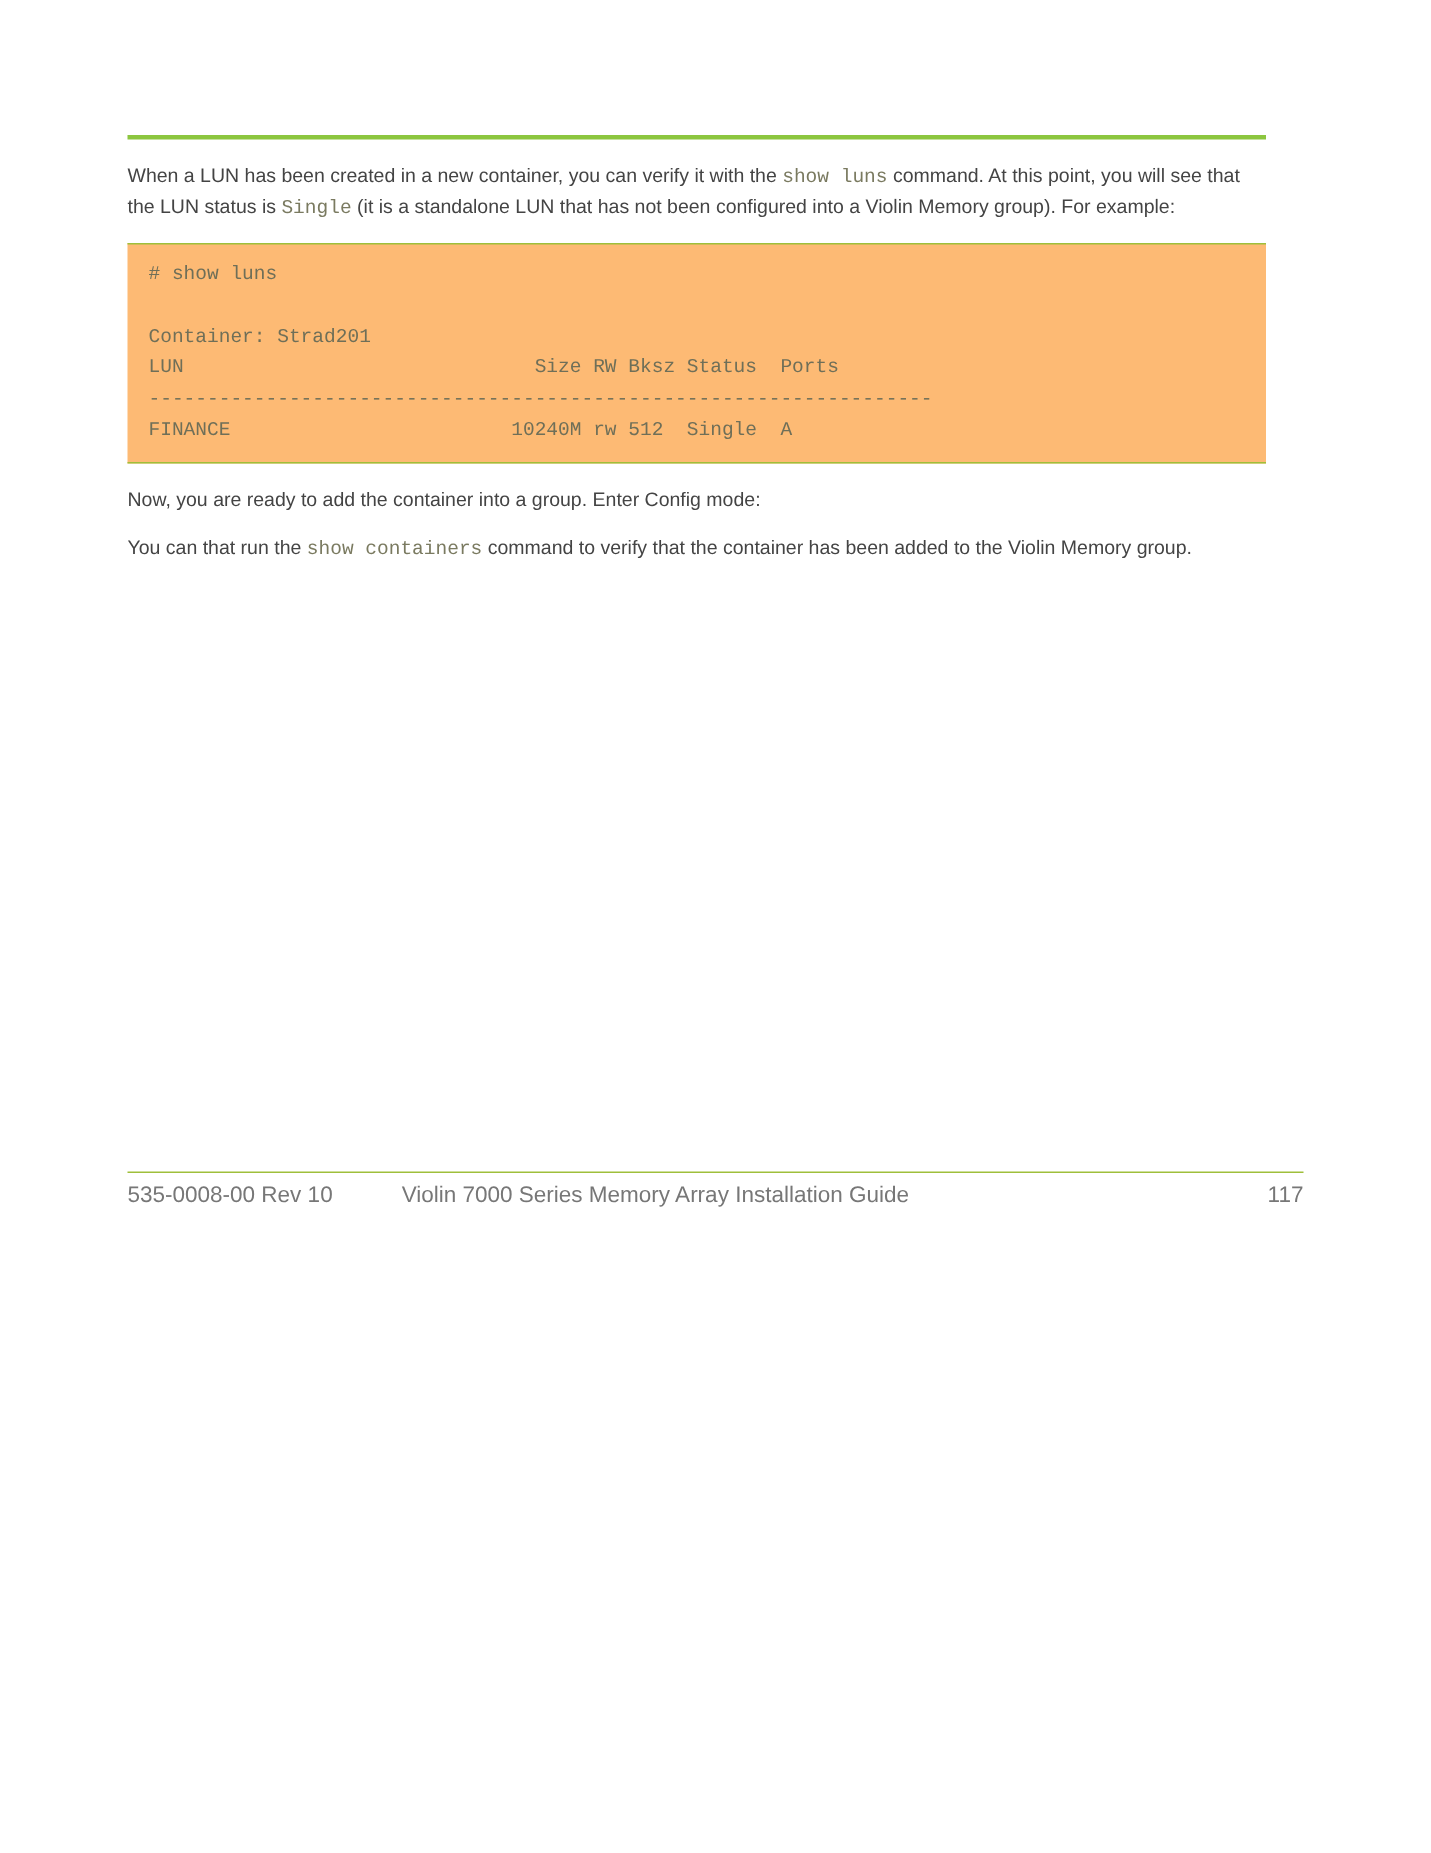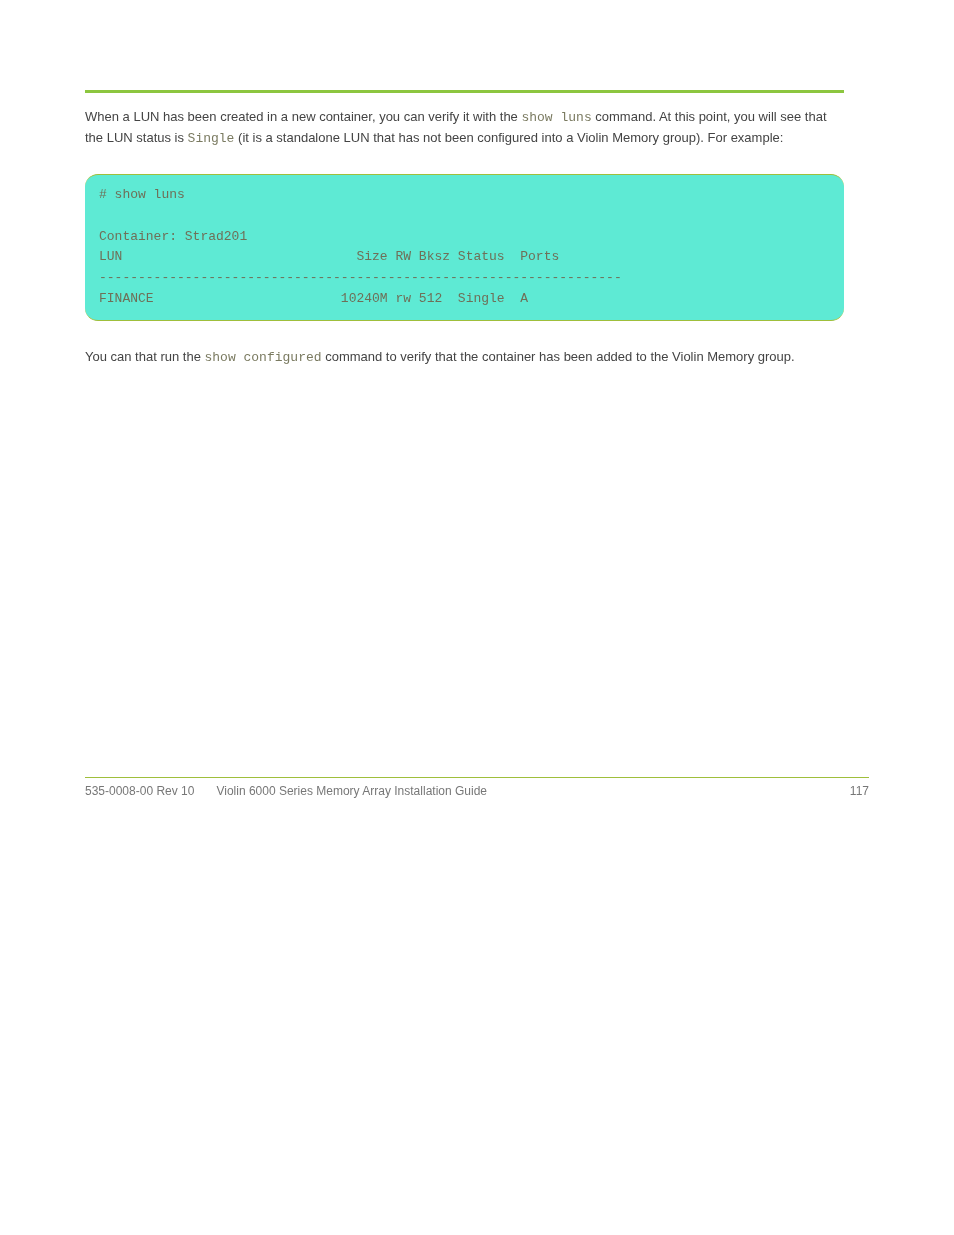--- a/index.html
+++ b/index.html
@@ -23,44 +23,43 @@
     margin: 0 0 14px 0;
   }
   .para {
     color: #444;
   }
   .mono-inline {
     font-family: "Courier New", Courier, monospace;
     color: #7a7a60;
   }
   .codeblock {
-    background: #5eead4;
+    background: #fdba74;
     border-top: 1px solid #9FBF3B;
     border-bottom: 1px solid #9FBF3B;
     padding: 10px 14px;
     font-family: "Courier New", Courier, monospace;
     color: #6f6f58;
     white-space: pre;
     font-size: 13px;
     line-height: 1.6;
-    margin: 26px 0;
+    margin: 14px 0;
     overflow-x: auto;
-    border-radius: 13px;
   }
   .footer {
     position: absolute;
     left: 85px;
     right: 85px;
     bottom: 50px;
     border-top: 1px solid #9FBF3B;
     padding-top: 4px;
-    font-size: 12px;
+    font-size: 15px;
     color: #777;
     display: flex;
-    gap: 22px;
+    gap: 46px;
   }
   .footer .ft-right {
     margin-left: auto;
     text-align: right;
   }
 </style>
 </head>
 <body>
 
 <div class="page">
@@ -75,30 +74,31 @@
     <span> (it is a standalone LUN that has not been configured into a Violin Memory group). For example:</span>
   </p>
 
   <div class="codeblock"># show luns
 
 Container: Strad201
 LUN                              Size RW Bksz Status  Ports
 -------------------------------------------------------------------
 FINANCE                        10240M rw 512  Single  A</div>
 
+  <p class="para">Now, you are ready to add the container into a group. Enter Config mode:</p>
 
 
   <p class="para">
     <span>You can that run the </span>
-    <span class="mono-inline">show configured</span>
+    <span class="mono-inline">show containers</span>
     <span> command to verify that the container has been added to the Violin Memory group.</span>
   </p>
 
 
   <div style="height:430px"></div>
 
   <div class="footer">
     <span>535-0008-00 Rev 10</span>
-    <span>Violin 6000 Series Memory Array Installation Guide</span>
+    <span>Violin 7000 Series Memory Array Installation Guide</span>
     <span class="ft-right">117</span>
   </div>
 
 </div>
 
 </body></html>

